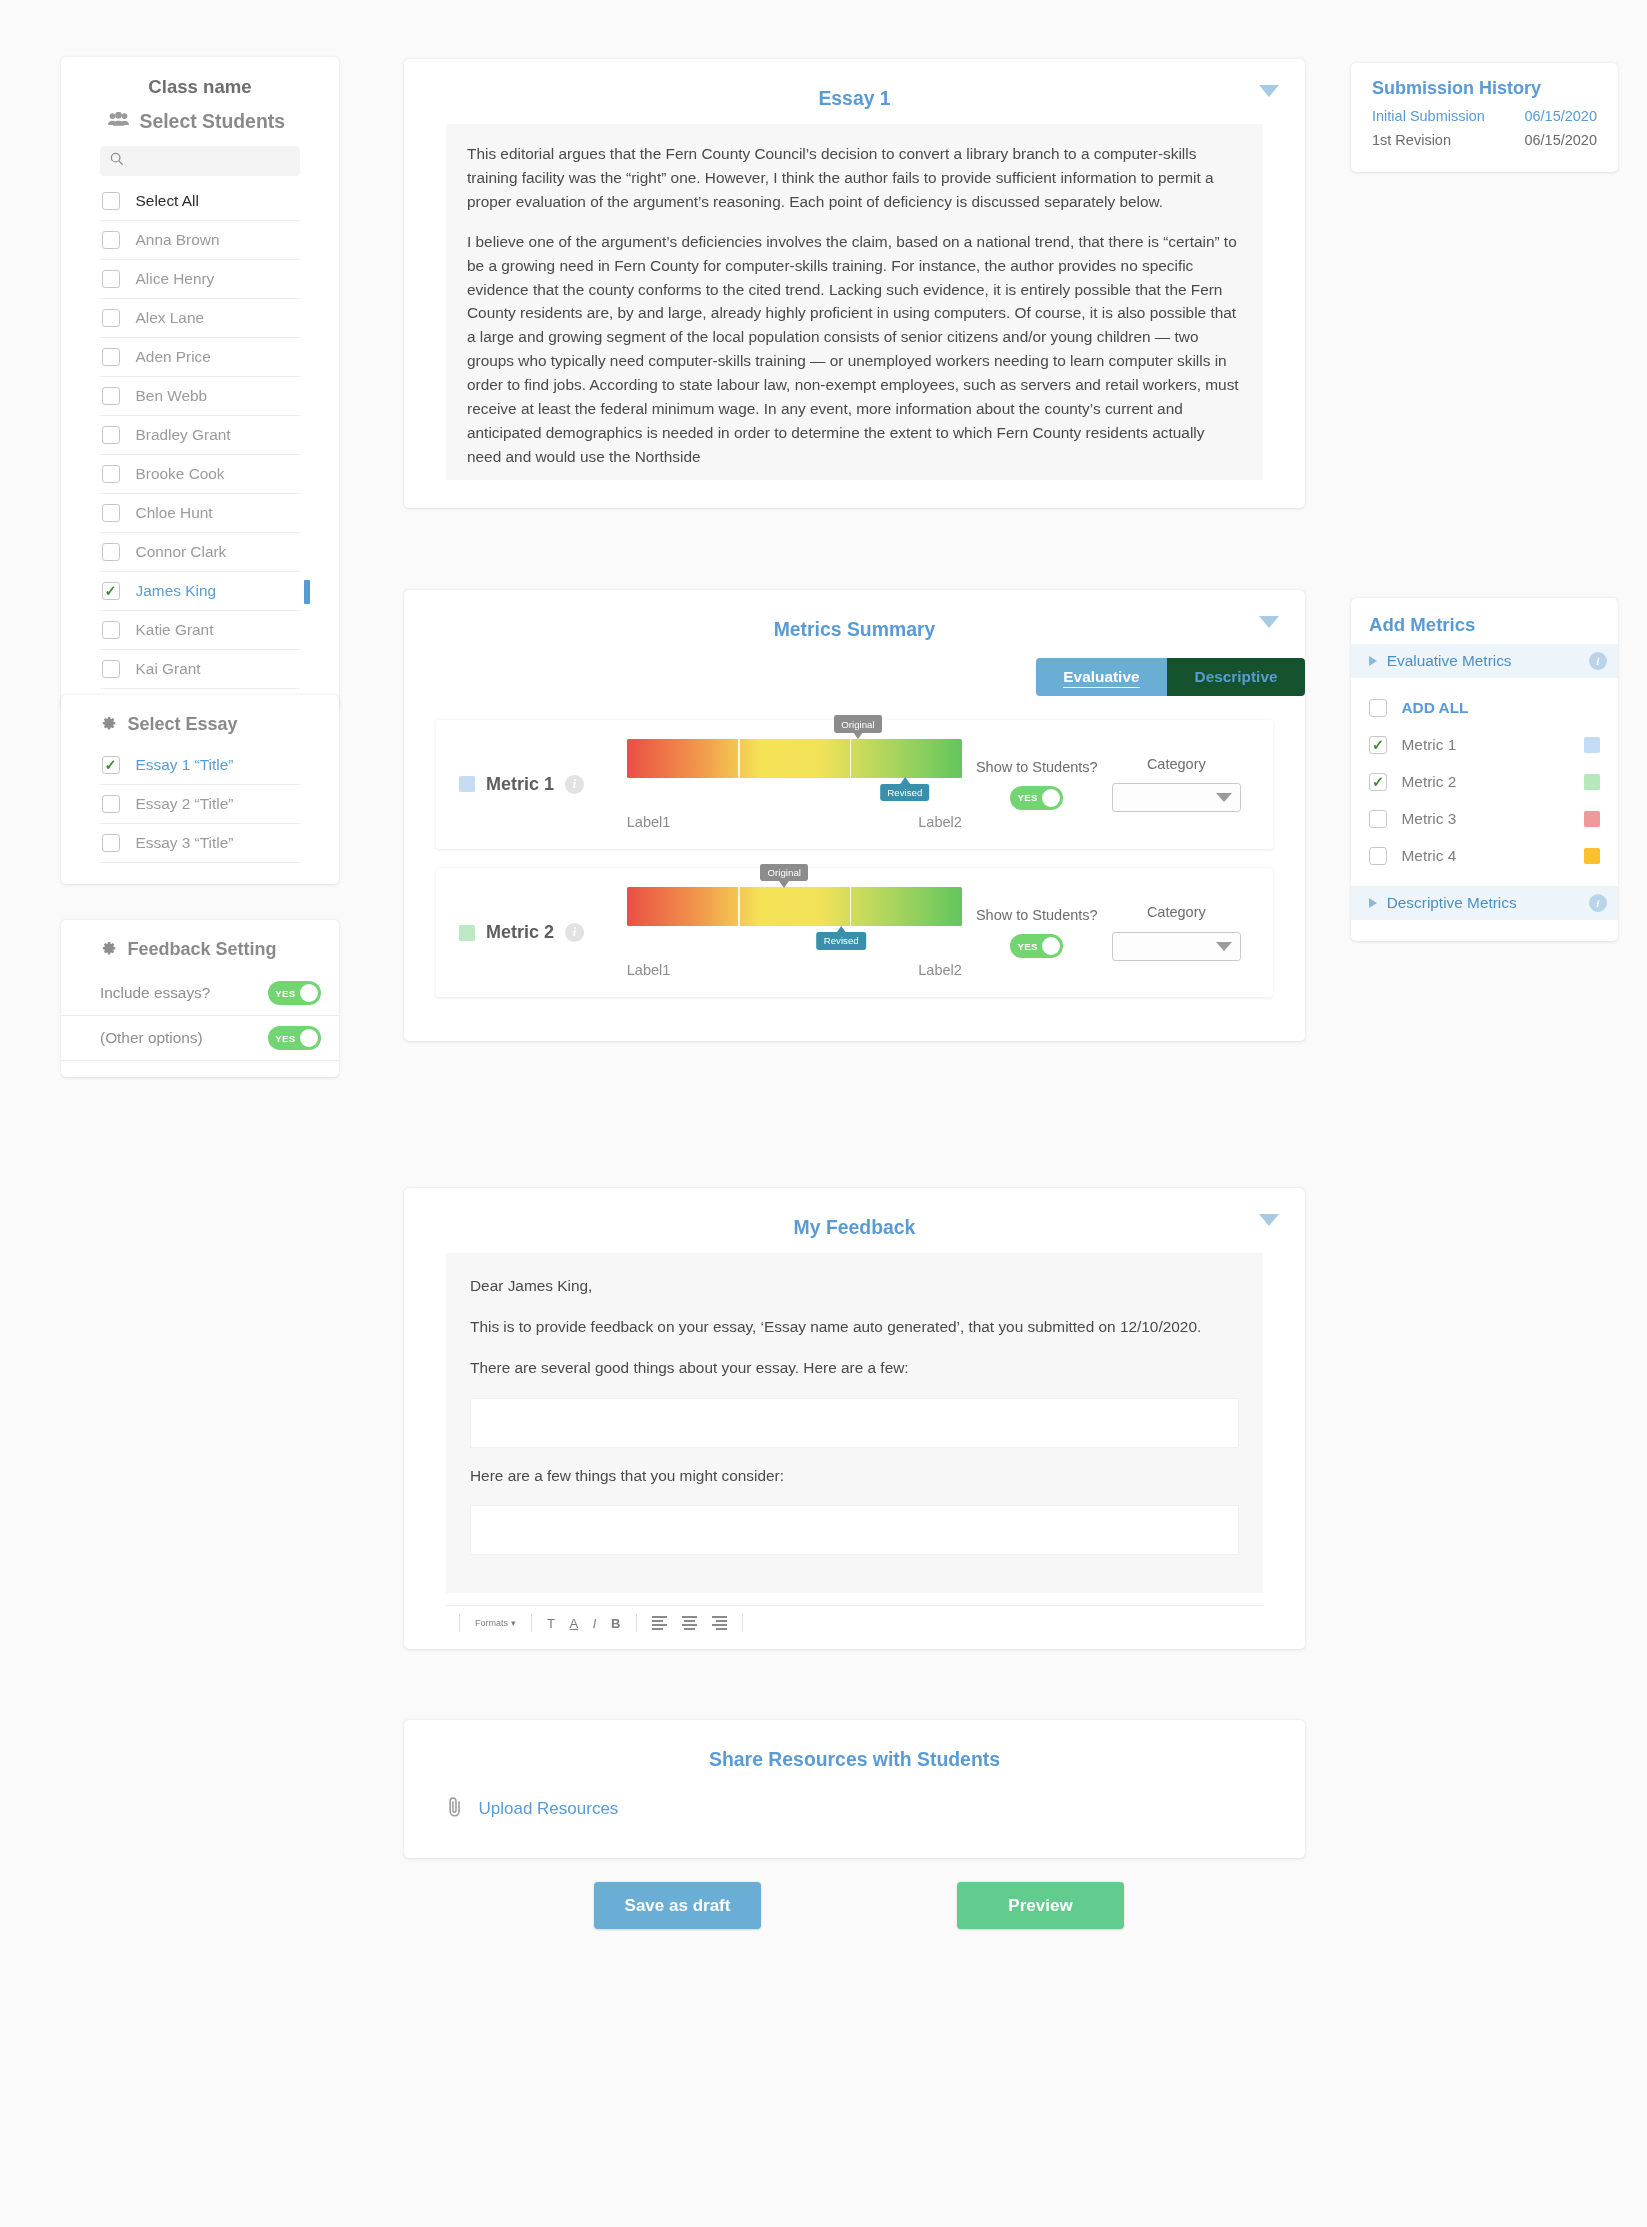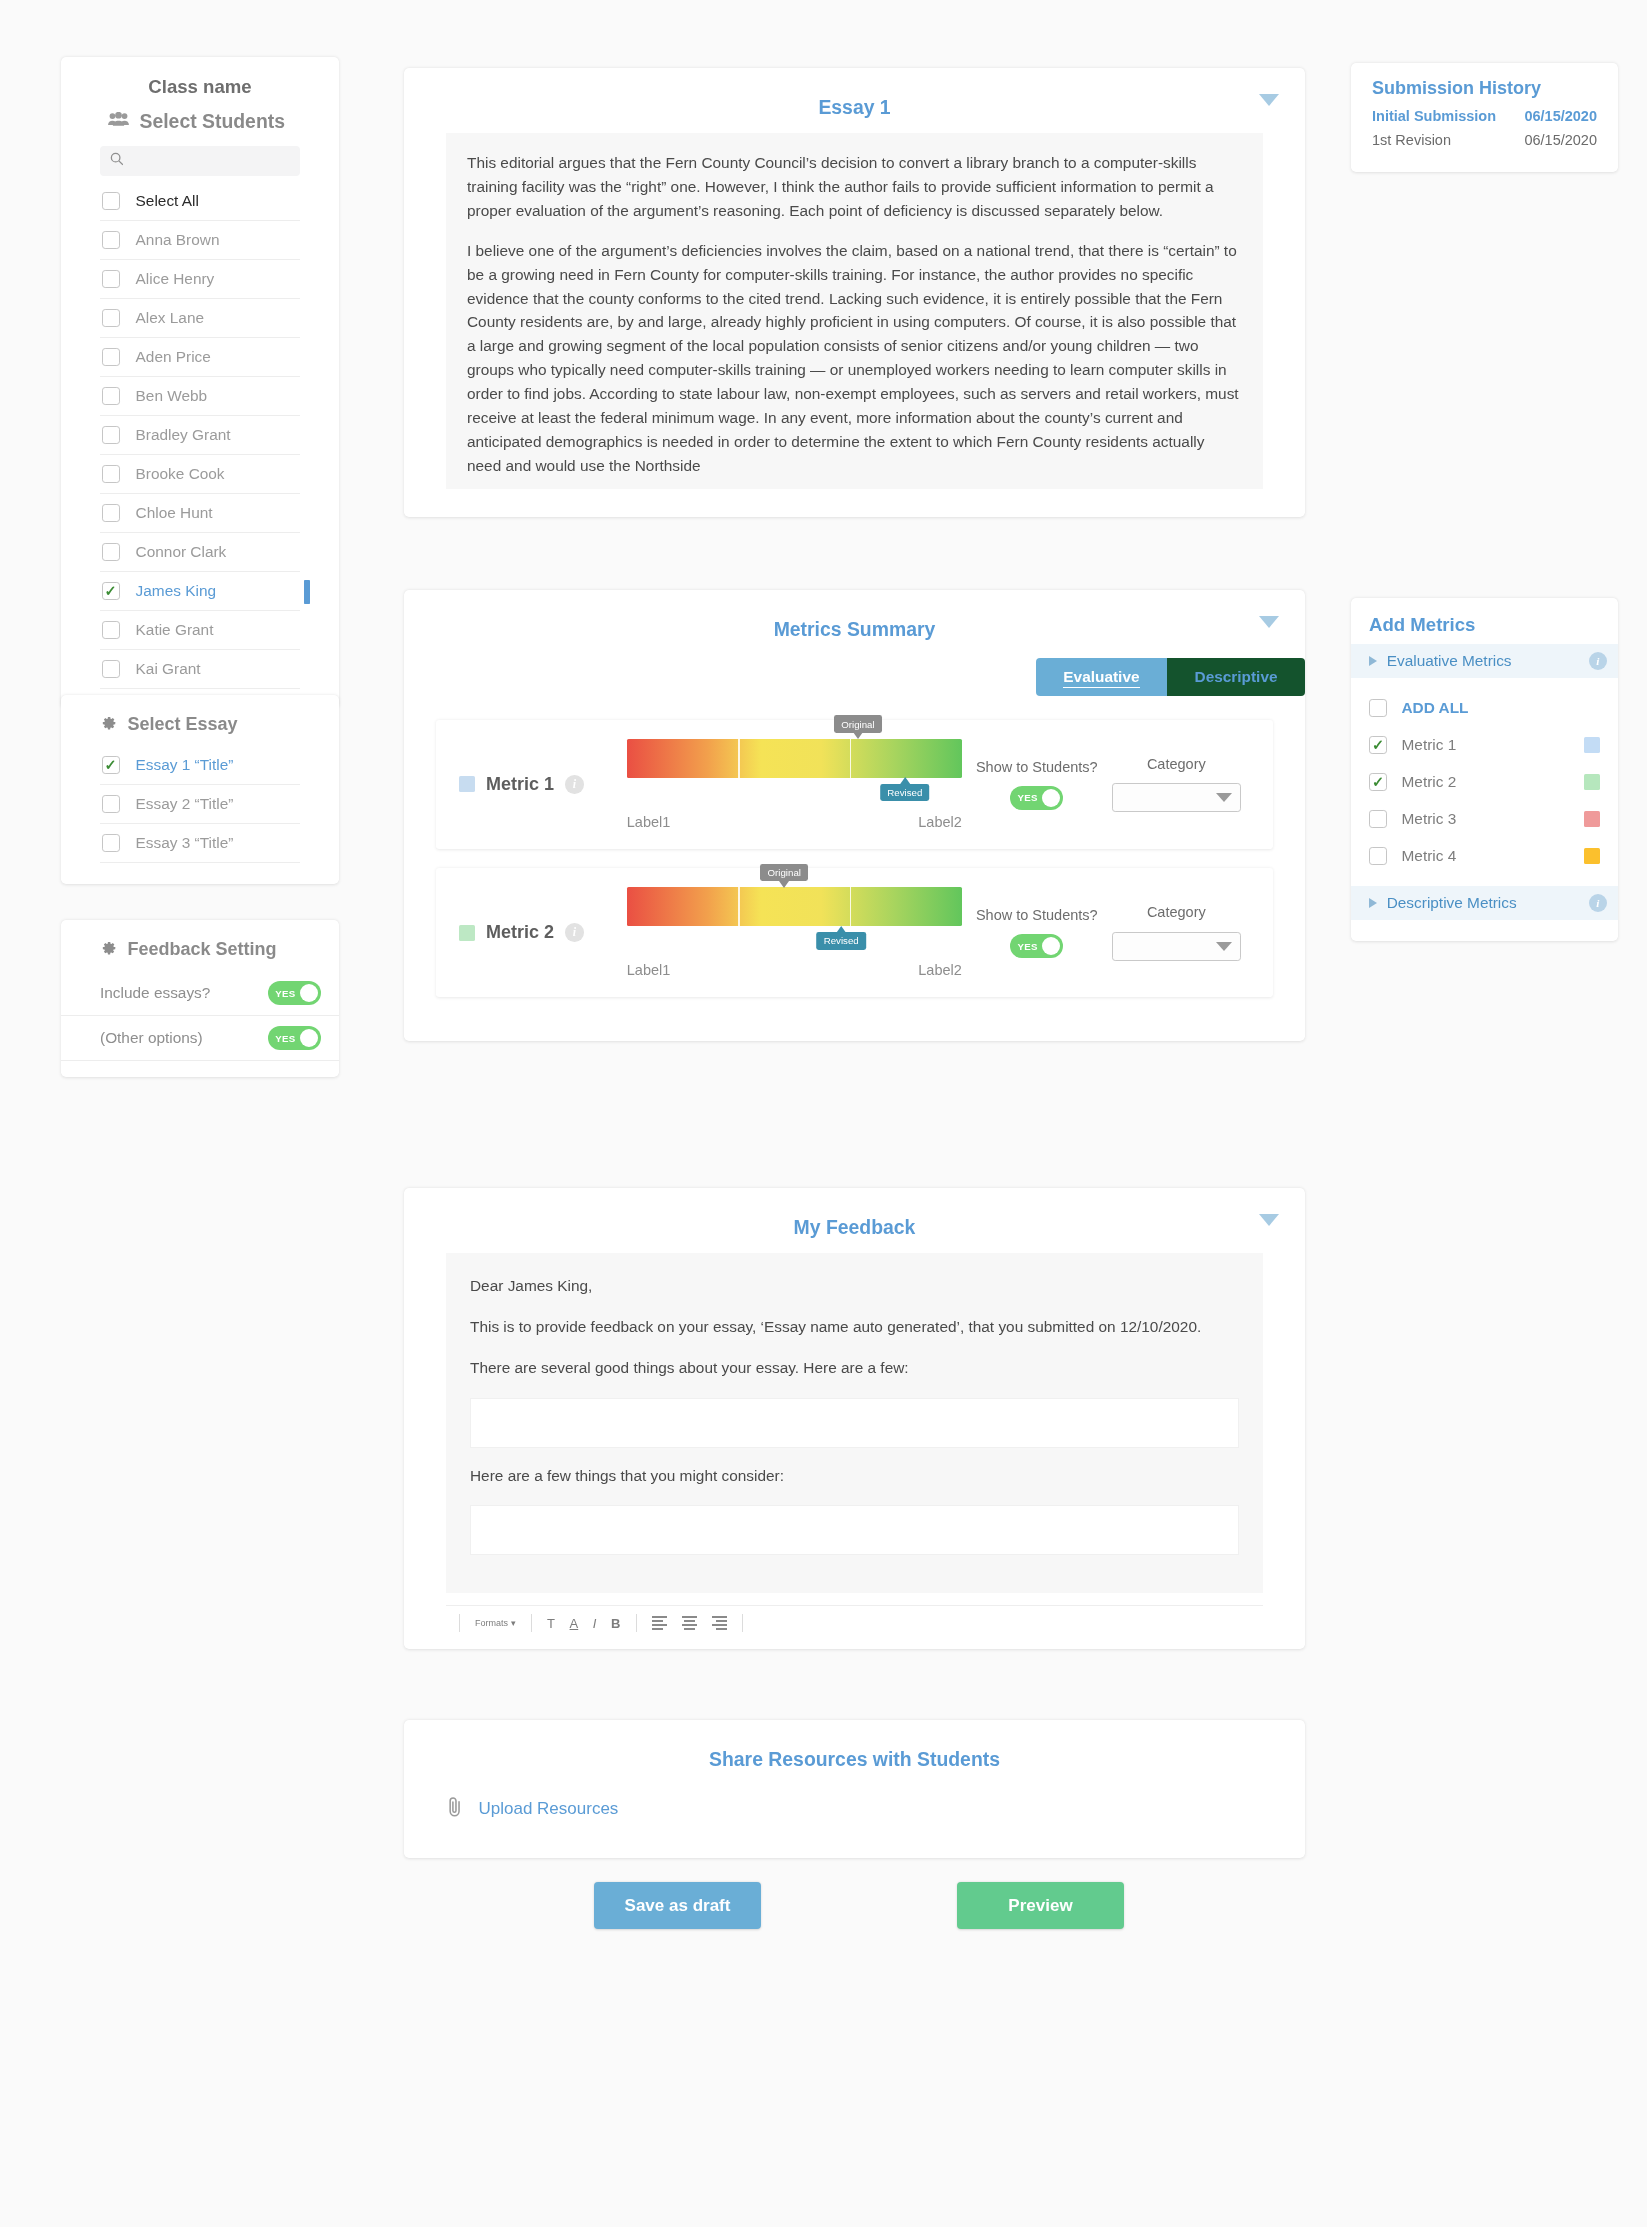--- a/index.html
+++ b/index.html
@@ -77,21 +77,21 @@
   .setting-row .skey { font-size: 15.4px; color: #8e8e8e; }
   .toggle {
     width: 53px; height: 24px; border-radius: 13px; background: #72d572;
     display: flex; align-items: center; justify-content: space-between;
     padding: 0 3.2px 0 7.3px;
   }
   .toggle .tl { font-size: 9.7px; color: #fff; font-weight: bold; letter-spacing: 0.3px; }
   .toggle .knob { width: 18px; height: 18px; border-radius: 50%; background: #fff; }
 
   
-  #essay-card { left: 404px; top: 68px; width: 901px; padding: 18px 0 27.5px; }
+  #essay-card { left: 404px; top: 59px; width: 901px; padding: 18px 0 27.5px; }
   .card-title {
     text-align: center; font-size: 19.4px; font-weight: bold; color: #5a9bd5;
     padding: 9.7px 0 14.5px;
   }
   .chevron {
     position: absolute; right: 26px; top: 26px;
     width: 0; height: 0; border-left: 10.5px solid transparent;
     border-right: 10.5px solid transparent; border-top: 12px solid #a7cbe3;
     cursor: pointer;
   }
@@ -204,21 +204,21 @@
     padding: 13.7px 0; width: 167px; text-align: center; cursor: pointer;
     box-shadow: 0 0.8px 2.4px rgba(0,0,0,0.15);
   }
   .btn.draft { background: #6aaed6; margin-left: 190px; }
   .btn.preview { background: #62cb8e; margin-left: 196px; }
 
   
   #submission-card { left: 1351px; top: 63px; width: 267px; padding: 14.5px 21px 16px; }
   .sub-title { font-size: 18px; font-weight: bold; color: #5a9bd5; margin-bottom: 9.7px; }
   .sub-row { display: flex; justify-content: space-between; font-size: 14.5px; margin-bottom: 8px; }
-  .sub-row.active span { color: #5a9bd5; font-weight: bold; }
+  .sub-row.active span { color: #5a9bd5; }
   .sub-row span { color: #6b6b6b; }
 
   #addmetrics-card { left: 1351px; top: 598px; width: 267px; padding: 14.5px 0 21px; }
   .am-title { font-size: 18.6px; font-weight: bold; color: #5a9bd5; padding: 1.6px 0 8px 18px; }
   .am-group {
     background: #eef5fa; display: flex; align-items: center;
     padding: 8px 11.3px 8px 18px; justify-content: space-between; cursor: pointer;
   }
   .am-group .gleft { display: flex; align-items: center; gap: 9.7px; }
   .am-group .gname { font-size: 15.4px; color: #4a8fc4; }

